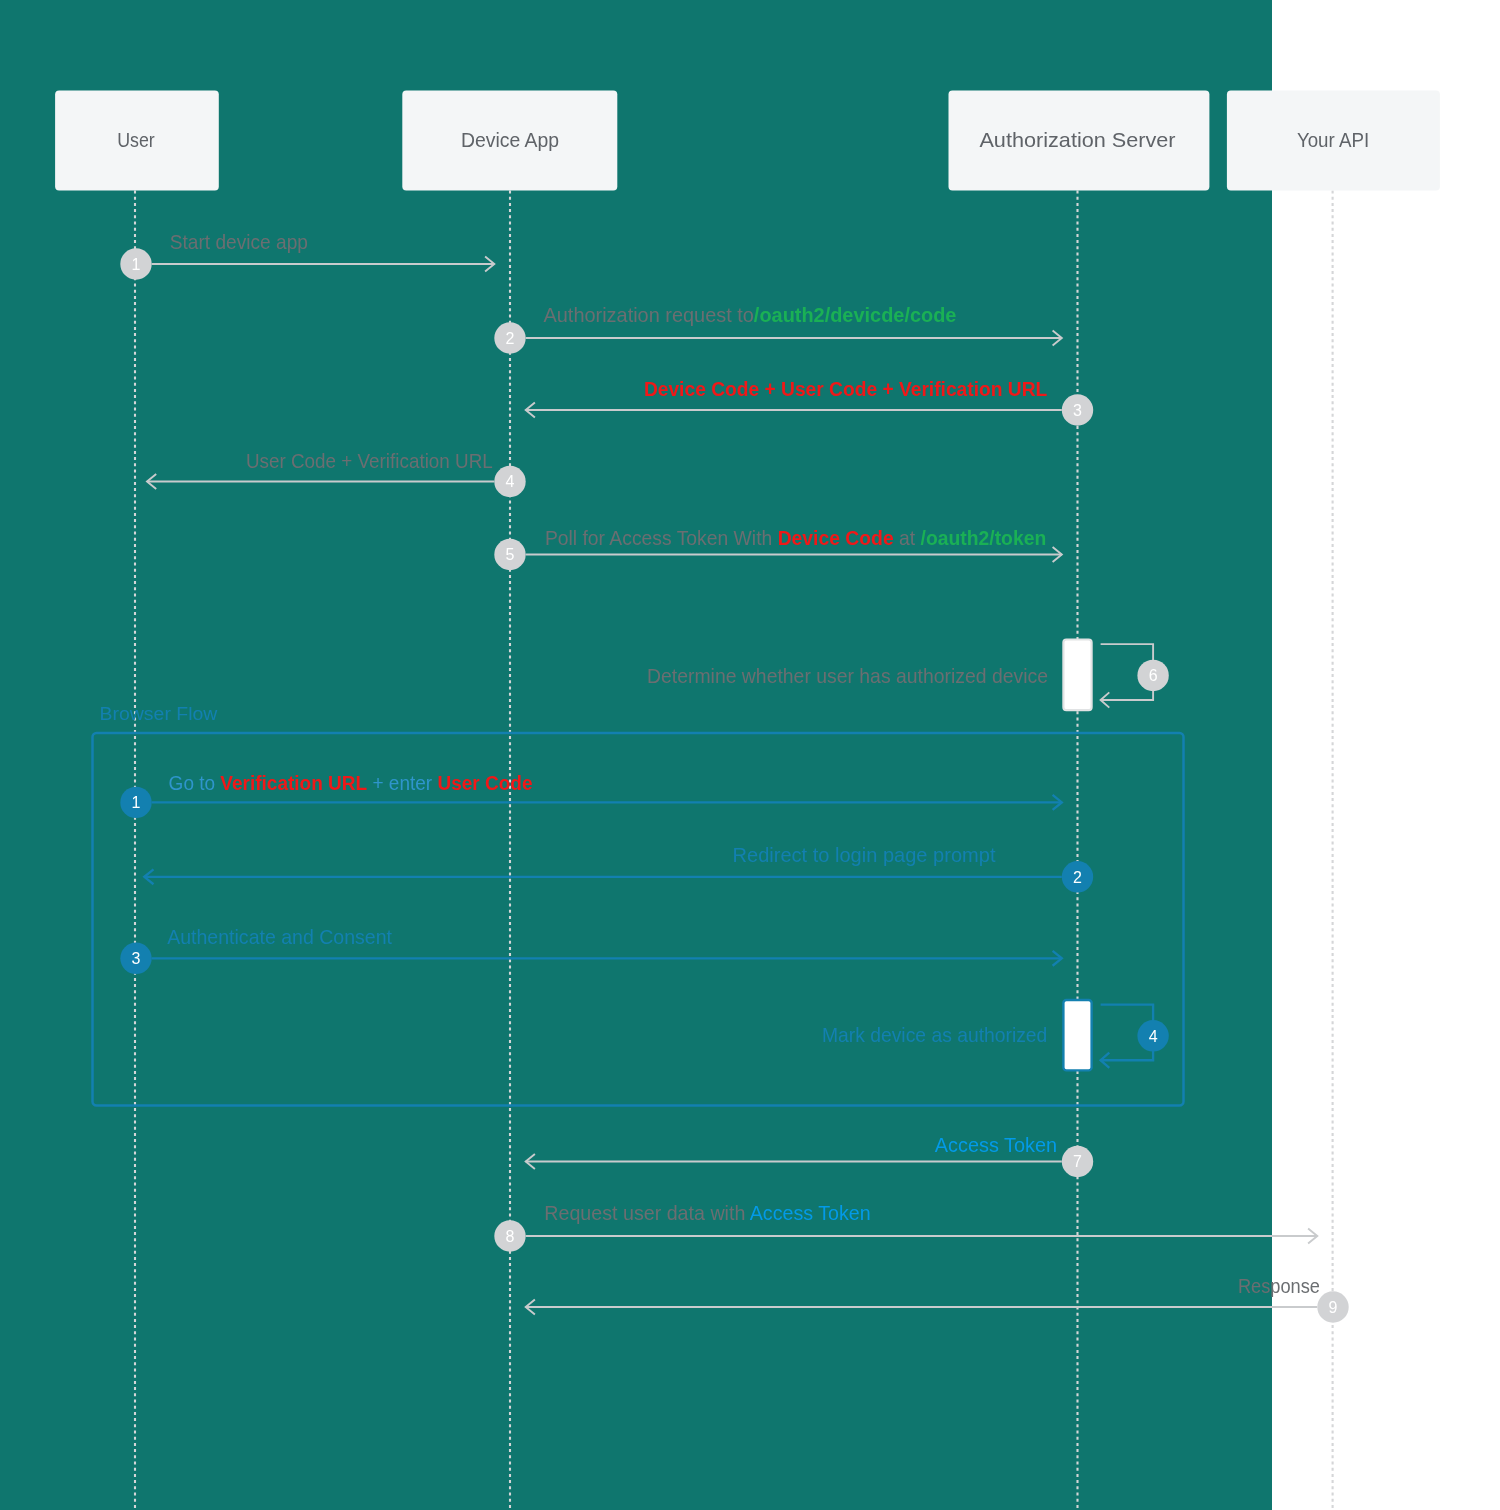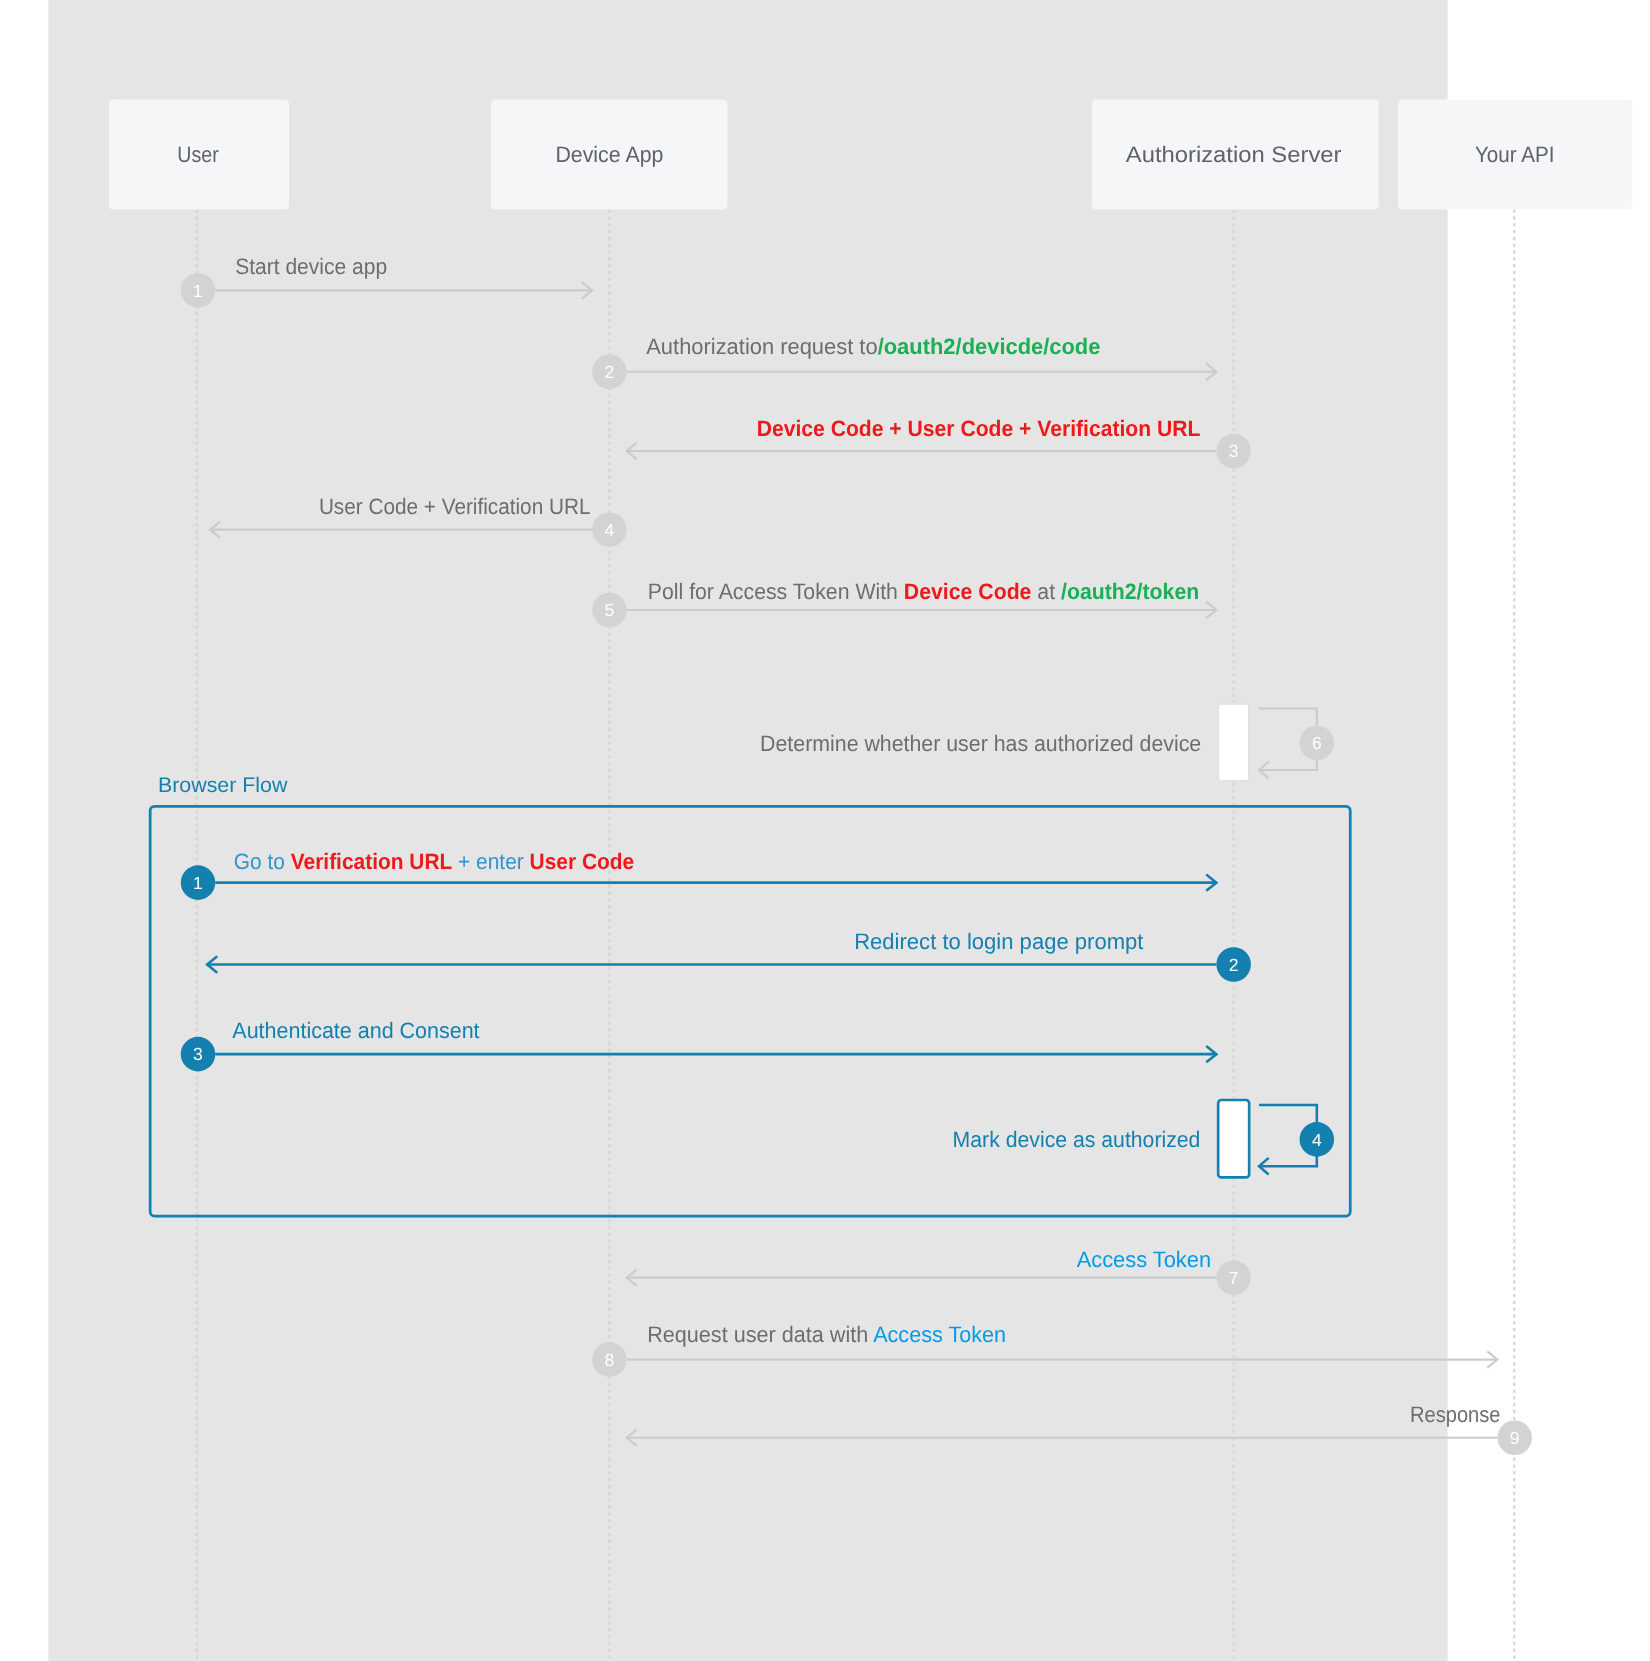--- a/index.html
+++ b/index.html
@@ -1,18 +1,18 @@
 <!DOCTYPE html>
 <html><head>
 <meta charset="utf-8">
 <style>
   html, body { margin:0; padding:0; background:#ffffff; }
   body { width:1500px; height:1510px; overflow:hidden;
          font-family:"Liberation Sans", sans-serif; }
-  #stage { position:relative; width:1272px; height:1510px; background:#e5e5e5;margin-left:44px; }
+  #stage { position:relative; width:1272px; height:1510px; background:#0f766e; }
   svg { display:block; }
   svg text { font-family:"Liberation Sans", sans-serif; }
   .plabel     { font-size:20.3px; fill:#5f6368; }
   .mlabel     { font-size:20.3px; }
   .numtxt     { font-size:16px;  fill:#ffffff; }
   .framelabel { font-size:19.2px; fill:#1380b0; }
 </style>
 </head>
 <body>
 

